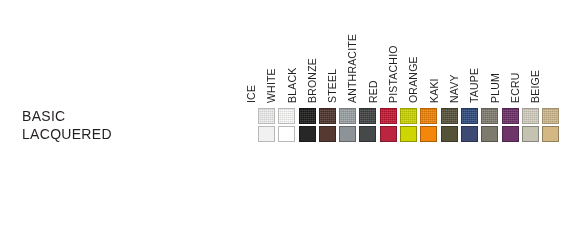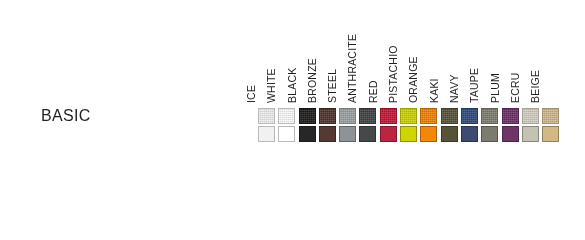--- a/index.html
+++ b/index.html
@@ -53,25 +53,24 @@
   .row-labels {
     position: absolute;
     left: 22px;
     top: 107px;
     width: 225px;
   }
   .row-label {
     height: 18px;
     display: flex;
     align-items: center;
-    font-size: 16px;
+    font-size: 14px;
     letter-spacing: 0.3px;
     color: #231f20;
     white-space: nowrap;
-    margin-left: 19px;
   }
 
   
   .swatch-grid {
     position: absolute;
     left: 258px;
     top: 107px;
   }
   .swatch-row {
     display: flex;
@@ -164,20 +163,21 @@
       <div class="col-header">
         <span class="col-header-label">ECRU</span>
       </div>
       <div class="col-header">
         <span class="col-header-label">BEIGE</span>
       </div>
     </div>
 
   <div class="row-labels">
       <div class="row-label">BASIC</div>
+      <div class="row-label">LACQUERED</div>
     </div>
 
   <div class="swatch-grid">
       <div class="swatch-row">
         <div class="swatch-cell">
           <div class="swatch finish-basic pale" style="background-color: rgb(238, 238, 238);"></div>
         </div>
         <div class="swatch-cell">
           <div class="swatch finish-basic pale" style="background-color: rgb(251, 251, 250);"></div>
         </div>

